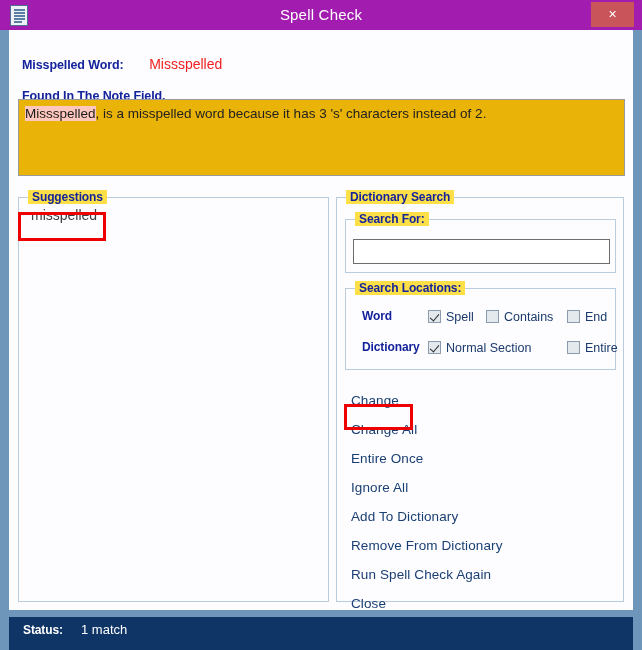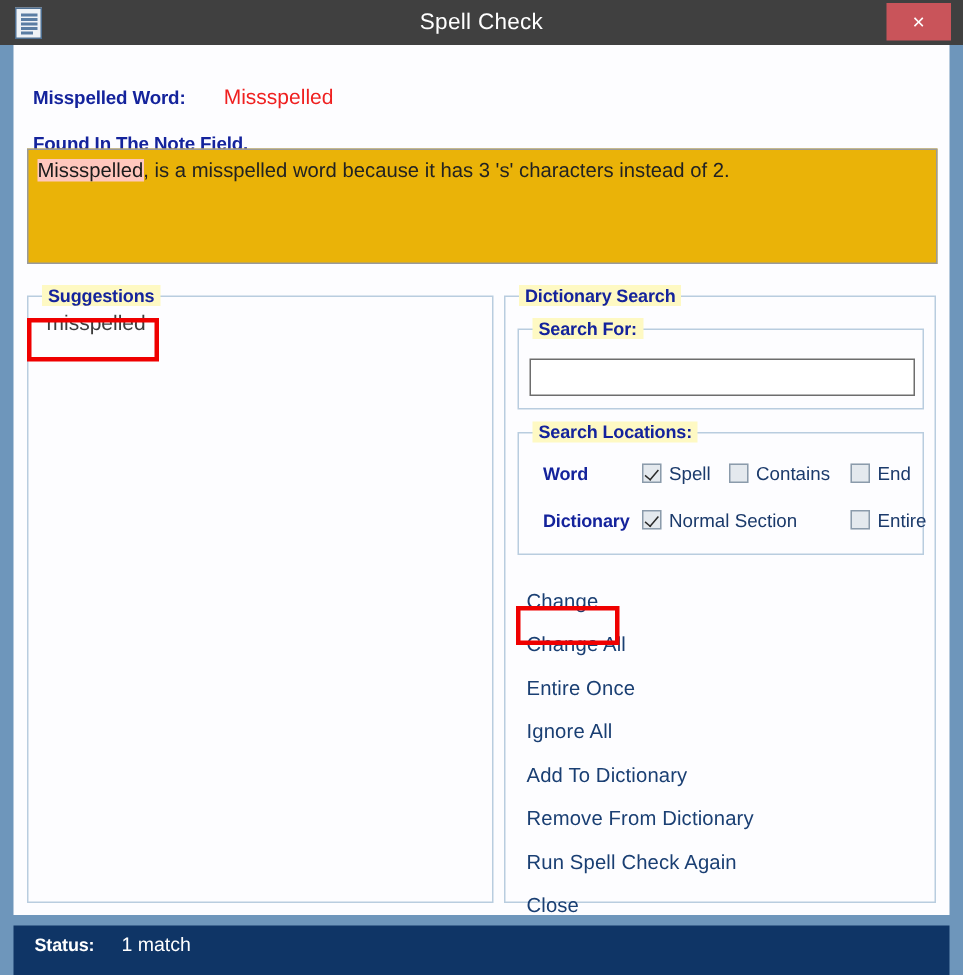--- a/index.html
+++ b/index.html
@@ -20,21 +20,21 @@
     background: #6e96bb;
     overflow: hidden;
   }
 
   
   #titlebar {
     position: absolute;
     left: 0; top: 0;
     width: 642px;
     height: 30px;
-    background: #404040;
+    background: #a21caf;
   }
   #title-icon {
     position: absolute;
     left: 10px; top: 5px;
     width: 18px; height: 21px;
     background: #eef2f6;
     border: 1px solid #4e6f91;
     box-sizing: border-box;
     overflow: hidden;
   }
@@ -128,21 +128,21 @@
   .groupbox {
     position: absolute;
     box-sizing: border-box;
     border: 1px solid #b9cddf;
     background: transparent;
   }
   .groupbox > .gb-title {
     position: absolute;
     top: -8px;
     left: 9px;
-    background: #fef9c3;
+    background: #fde047;
     padding: 0 4px;
     font-weight: bold;
     color: #14239c;
     font-size: 12px;
     letter-spacing: -0.1px;
     white-space: nowrap;
   }
 
   
   #suggestions-box {

